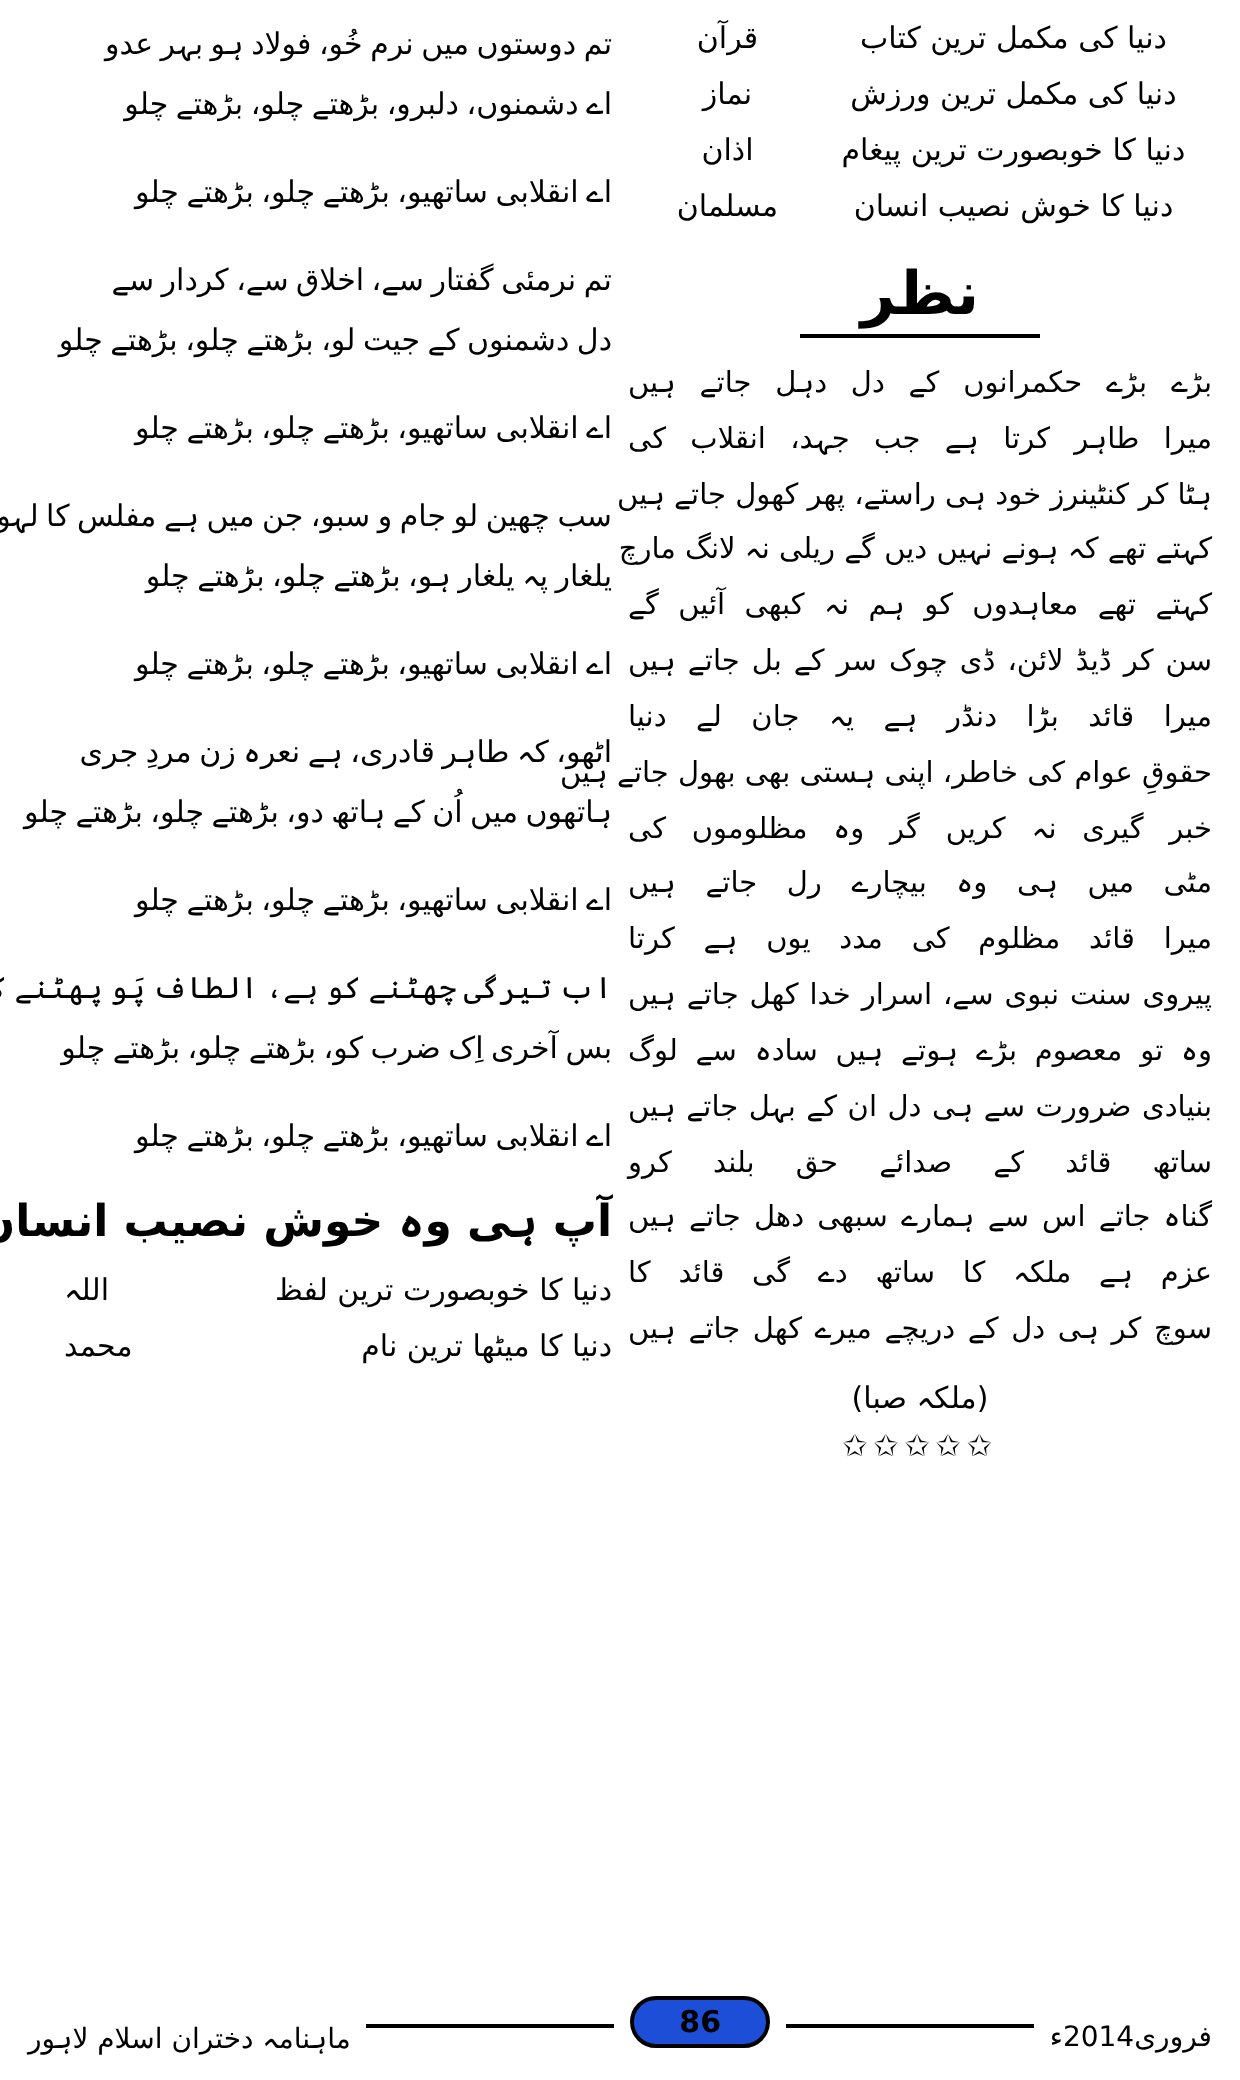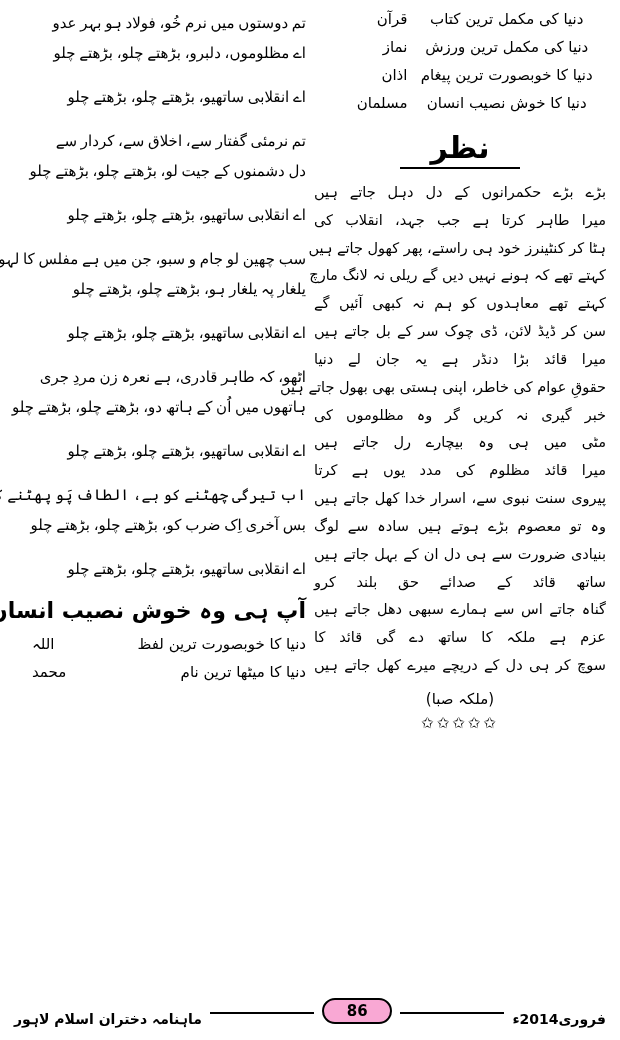--- a/index.html
+++ b/index.html
@@ -58,21 +58,21 @@
     padding: 2px 0 8px 0;
     font-size: 15px;
     white-space: nowrap;
     vertical-align: top;
   }
   .couplet-table td.q {
     text-align: center;
     width: 68%;
   }
   .couplet-table td.a {
-    text-align: right;
+    text-align: center;
     width: 32%;
     padding-left: 6px;
     margin-left: 23px;
   }
   .poem-title {
     text-align: center;
     font-size: 30px;
     font-weight: bold;
     margin: 10px 0 10px 0;
     letter-spacing: 1px;
@@ -148,30 +148,30 @@
     flex: 1 1 auto;
     height: 0;
     border-top: 2px solid #000;
     margin: 0 8px;
     position: relative;
     top: 2px;
   }
   .footer-text {
     font-size: 14px;
     white-space: nowrap;
-    font-weight: bold;
+    font-weight: normal;
     margin-top: 16px;
   }
   .page-number {
     border: 2px solid #000;
     border-radius: 14px;
     padding: 2px 16px;
     font-size: 15px;
     font-weight: bold;
-    background: #f9a8d4;
+    background: #1d4ed8;
     min-width: 34px;
     text-align: center;
     direction: ltr;
   }
   .footer-center {
     display: flex;
     align-items: center;
     flex: 1 1 auto;
   }
 </style>
@@ -233,21 +233,21 @@
 
       <div class="author">(ملکہ صبا)</div>
       <div class="stars">✩✩✩✩✩</div>
 
     </div>
 
     <div class="col left-verse">
 
       <div class="verse-block">
         <div class="line">تم دوستوں میں نرم خُو، فولاد ہو بہر عدو</div>
-        <div class="line">اے مظلوموں، دلبرو، بڑھتے چلو، بڑھتے چلو</div>
+        <div class="line">اے دشمنوں، دلبرو، بڑھتے چلو، بڑھتے چلو</div>
         <div class="line refrain" style="margin-top:14px;">اے انقلابی ساتھیو، بڑھتے چلو، بڑھتے چلو</div>
       </div>
 
       <div class="verse-block">
         <div class="line">تم نرمئی گفتار سے، اخلاق سے، کردار سے</div>
         <div class="line">دل دشمنوں کے جیت لو، بڑھتے چلو، بڑھتے چلو</div>
         <div class="line refrain" style="margin-top:14px;">اے انقلابی ساتھیو، بڑھتے چلو، بڑھتے چلو</div>
       </div>
 
       <div class="verse-block">

